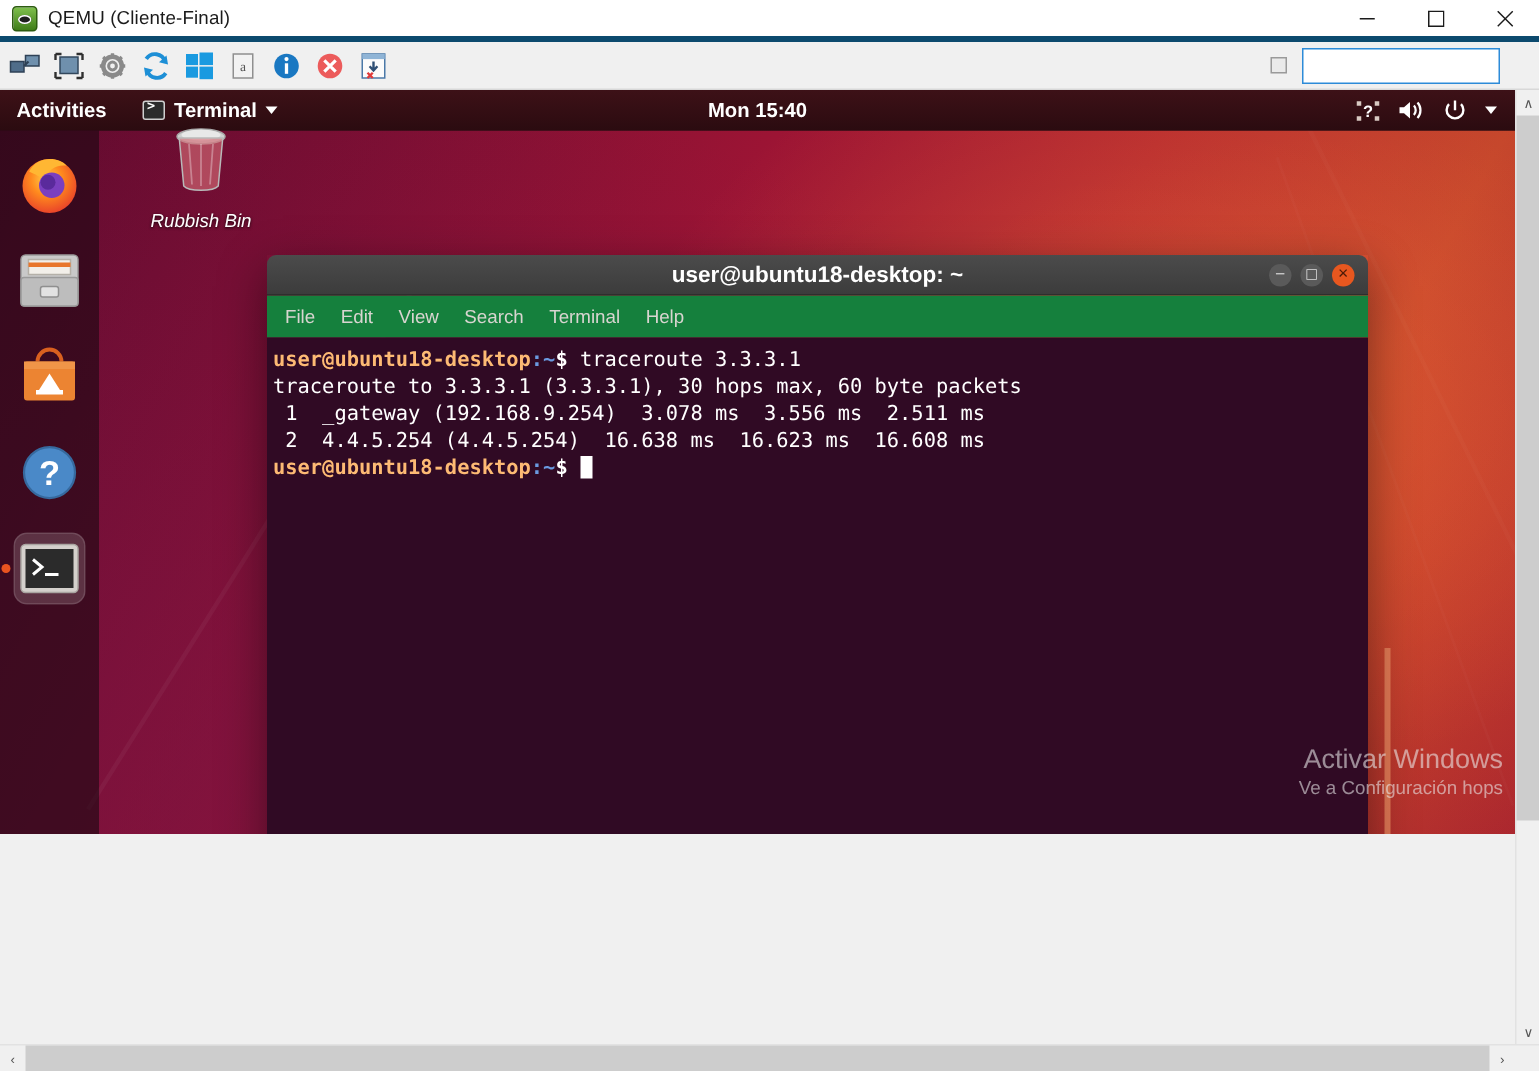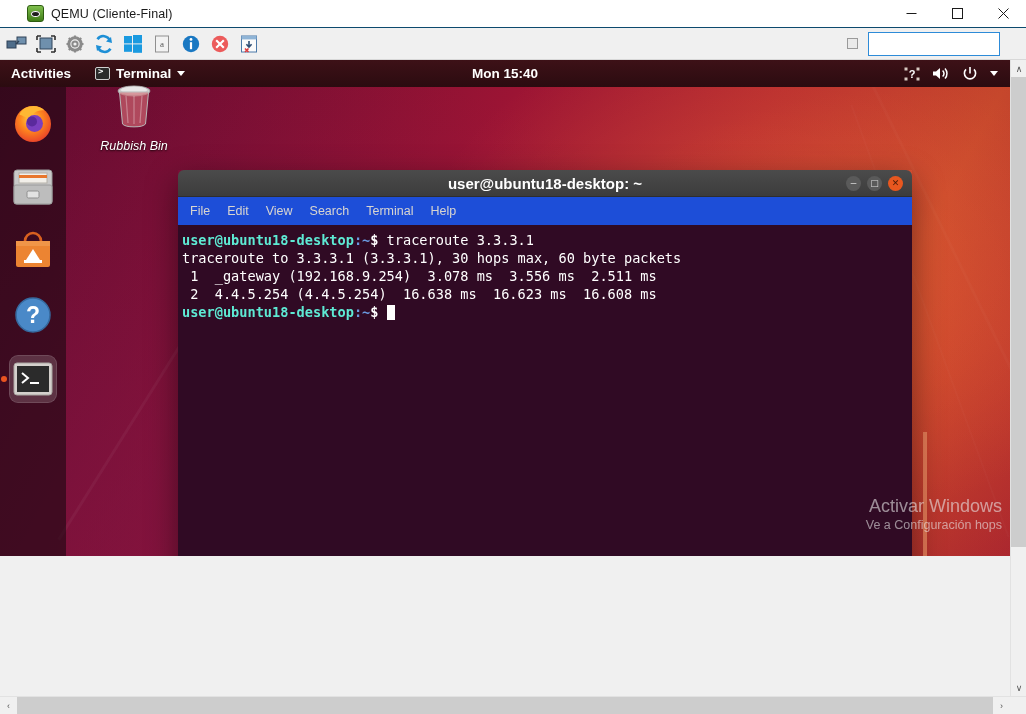--- a/index.html
+++ b/index.html
@@ -10,22 +10,21 @@
     background:#f0f0f0;
   }
 
   
   #app { position:relative; width:1026px; height:714px; background:#f0f0f0; }
 
   
   #win-titlebar {
     position:absolute; left:0; top:0; width:1026px; height:28px;
     background:#ffffff; display:flex; align-items:center;
-    border-bottom:1px solid #0c4a6e;
-    padding-left:19px;
+    border-bottom:4px solid #0c4a6e;
   }
   #win-icon {
     width:17px; height:17px; margin-left:8px; margin-right:7px;
     border-radius:3px; background:linear-gradient(#7fbf4d,#3f7d18);
     border:1px solid #2d5c10; position:relative; flex:none;
   }
   #win-icon::after {
     content:""; position:absolute; left:3px; top:5px; width:9px; height:6px;
     border-radius:50%; background:#1d1d1d;
     box-shadow: inset 0 0 0 1px #fff;
@@ -171,34 +170,34 @@
   }
   #term-wbtns { margin-left:auto; display:flex; gap:6px; margin-right:9px; z-index:2; }
   .tw {
     width:15px; height:15px; border-radius:50%;
     background:#5a5a5a; display:flex; align-items:center; justify-content:center;
     color:#dcdcdc; font-size:9px; line-height:1;
     font-family:"DejaVu Sans", sans-serif;
   }
   .tw.close { background:#e8571f; color:#4b1b08; }
   #term-menubar {
-    height:28px; background:#1d4ed8; display:flex; align-items:center;
+    height:28px; background:#15803d; display:flex; align-items:center;
     padding-left:12px; gap:17px;
     color:#d8d5d0; font-size:12.5px;
   }
   #term-body {
     height:491px; background:#300a24; position:relative;
     padding:6px 0 0 4px;
     font-family:"DejaVu Sans Mono", "Liberation Mono", monospace;
     font-size:13.6px; line-height:18px;
     border-bottom-left-radius:5px; border-bottom-right-radius:5px;
     overflow:hidden;
   }
   .tline { white-space:pre; color:#ffffff; }
-  .prompt-user { color:#5eead4; font-weight:bold; }
+  .prompt-user { color:#fdba74; font-weight:bold; }
   .prompt-path { color:#6a9ae0; font-weight:bold; }
   .prompt-dollar { color:#ffffff; font-weight:bold; }
   .cursor {
     display:inline-block; width:8px; height:15px; background:#ffffff;
     vertical-align:-3px;
   }
 
   
   #watermark {
     position:absolute; right:8px; bottom:22px; text-align:right;

